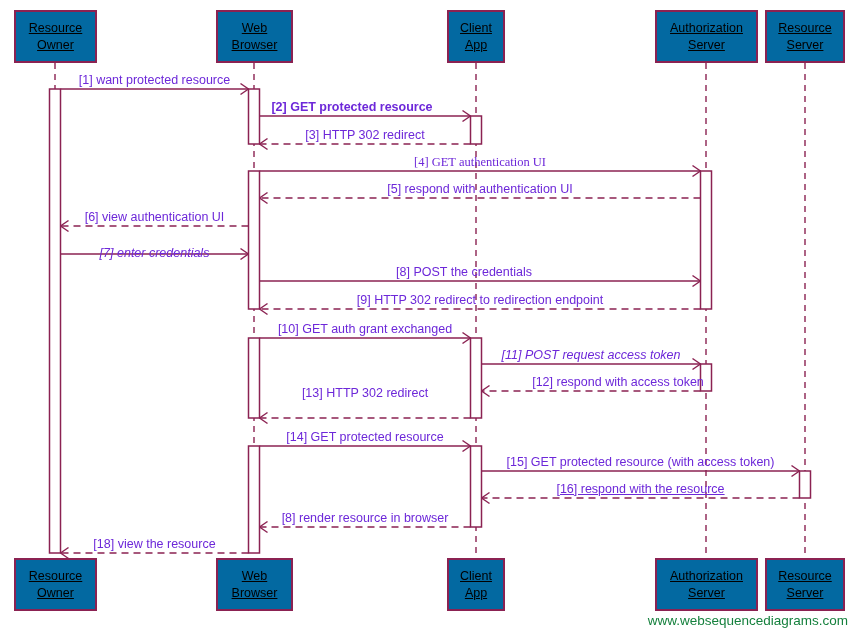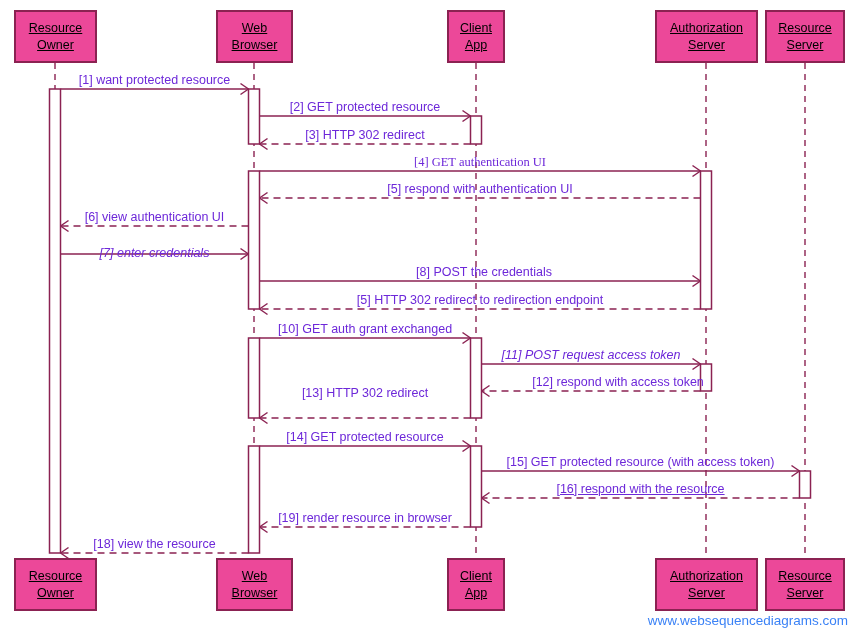--- a/index.html
+++ b/index.html
@@ -16,21 +16,21 @@
   }
   #diagram {
     position: absolute;
     left: 0; top: 0;
     width: 856px;
     height: 632px;
   }
   .actor-box {
     position: absolute;
     box-sizing: border-box;
-    background: #ec4899;
+    background: #0369a1;
     border: 2px solid #8b2252;
     display: flex;
     flex-direction: column;
     align-items: center;
     justify-content: center;
     line-height: 1.35;
   }
   .actor-line {
     font-size: 12.5px;
     color: #000000;
@@ -43,21 +43,21 @@
     color: #6d28d9;
     white-space: nowrap;
     transform: translateX(-50%);
     background: transparent;
   }
   .footer {
     position: absolute;
     right: 8px;
     bottom: 4px;
     font-size: 13.5px;
-    color: #3b82f6;
+    color: #15803d;
     white-space: nowrap;
   }
 </style>
 </head>
 <body>
 
 <div id="diagram">
   <svg id="svg-layer" width="856" height="632" style="position:absolute;left:0;top:0;">
       <line x1="55" y1="63" x2="55" y2="558" stroke="#8b2252" stroke-width="1.4" stroke-dasharray="6,5"></line>
       <line x1="254" y1="63" x2="254" y2="558" stroke="#8b2252" stroke-width="1.4" stroke-dasharray="6,5"></line>
@@ -239,32 +239,32 @@
         <span class="actor-line">Authorization</span>
         <span class="actor-line">Server</span>
       </div>
       <div class="actor-box" style="left: 765px; top: 558px; width: 80px; height: 53px;">
         <span class="actor-line">Resource</span>
         <span class="actor-line">Server</span>
       </div>
     </div>
   <div id="labels-layer">
       <div class="msg-label" style="left: 154.5px; top: 73px;">[1] want protected resource</div>
-      <div class="msg-label" style="left: 365px; top: 100px;">[2] GET protected resource</div>
+      <div class="msg-label" style="left: 352px; top: 100px; font-weight: bold;">[2] GET protected resource</div>
       <div class="msg-label" style="left: 365px; top: 128px;">[3] HTTP 302 redirect</div>
       <div class="msg-label" style="left: 480px; top: 155px; font-family: Liberation Serif, serif;">[4] GET authentication UI</div>
       <div class="msg-label" style="left: 480px; top: 182px;">[5] respond with authentication UI</div>
       <div class="msg-label" style="left: 154.5px; top: 210px;">[6] view authentication UI</div>
       <div class="msg-label" style="left: 154.5px; top: 246px; font-style: italic;">[7] enter credentials</div>
-      <div class="msg-label" style="left: 484px; top: 265px; text-align: center;">[8] POST the credentials</div>
-      <div class="msg-label" style="left: 480px; top: 293px;">[5] HTTP 302 redirect to redirection endpoint</div>
+      <div class="msg-label" style="left: 464px; top: 265px; text-align: center;">[8] POST the credentials</div>
+      <div class="msg-label" style="left: 480px; top: 293px;">[9] HTTP 302 redirect to redirection endpoint</div>
       <div class="msg-label" style="left: 365px; top: 322px;">[10] GET auth grant exchanged</div>
       <div class="msg-label" style="left: 591px; top: 348px; font-style: italic;">[11] POST request access token</div>
       <div class="msg-label" style="left: 618px; top: 375px;">[12] respond with access token</div>
       <div class="msg-label" style="left: 365px; top: 386px;">[13] HTTP 302 redirect</div>
       <div class="msg-label" style="left: 365px; top: 430px;">[14] GET protected resource</div>
       <div class="msg-label" style="left: 640.5px; top: 455px;">[15] GET protected resource (with access token)</div>
       <div class="msg-label" style="left: 640.5px; top: 482px; text-decoration: underline;">[16] respond with the resource</div>
-      <div class="msg-label" style="left: 365px; top: 511px;">[19] render resource in browser</div>
+      <div class="msg-label" style="left: 365px; top: 511px;">[8] render resource in browser</div>
       <div class="msg-label" style="left: 154.5px; top: 537px;">[18] view the resource</div>
     </div>
   <div class="footer">www.websequencediagrams.com</div>
 </div>
 
 </body></html>

